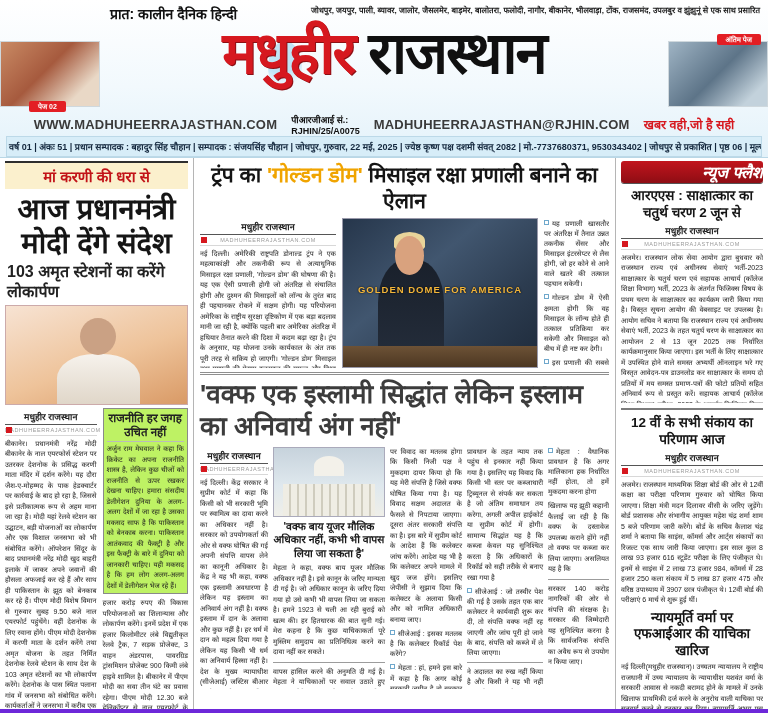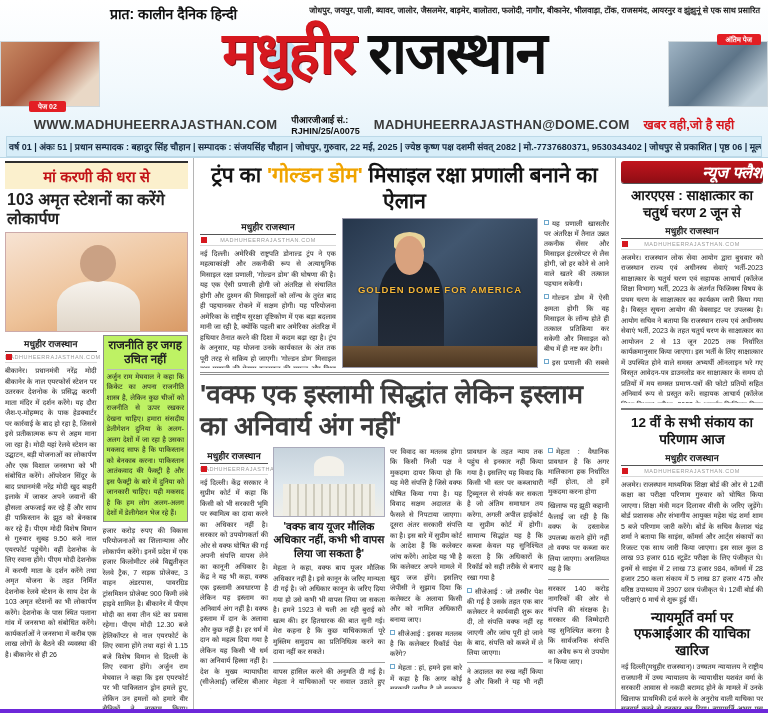--- a/index.html
+++ b/index.html
@@ -95,48 +95,49 @@
   .clip3{height:96px;overflow:hidden;}
 </style>
 </head>
 <body>
 
 <div class="page">
 
   <header class="masthead">
     <div class="mh-top">
       <div class="mh-tagline">प्रात: कालीन दैनिक हिन्दी</div>
-      <div class="mh-cities">जोधपुर, जयपुर, पाली, ब्यावर, जालोर, जैसलमेर, बाड़मेर, बालोतरा, फलोदी, नागौर, बीकानेर, भीलवाड़ा, टोंक, राजसमंद, आयरनुर व झुंझुनूं से एक साथ प्रसारित</div>
+      <div class="mh-cities">जोधपुर, जयपुर, पाली, ब्यावर, जालोर, जैसलमेर, बाड़मेर, बालोतरा, फलोदी, नागौर, बीकानेर, भीलवाड़ा, टोंक, राजसमंद, उपलबुर व झुंझुनूं से एक साथ प्रसारित</div>
     </div>
     <div class="mh-title-row">
       <div class="mh-photo left">
         <span class="chip l">पेज 02</span>
       </div>
       <div class="ornament"></div>
       <div class="mh-title">
         <span class="red">मधुहीर</span>
         <span class="blk">राजस्थान</span>
       </div>
       <div class="mh-photo right">
         <span class="chip r">अंतिम पेज</span>
       </div>
     </div>
     <div class="mh-contact">
       <span class="mh-web">WWW.MADHUHEERRAJASTHAN.COM</span>
       <span class="mh-reg">पीआरजीआई सं.: RJHIN/25/A0075</span>
-      <span class="mh-mail">MADHUHEERRAJASTHAN@DOME.COM</span>
+      <span class="mh-mail">MADHUHEERRAJASTHAN@RJHIN.COM</span>
       <span class="mh-slogan">खबर वही,जो है सही</span>
     </div>
     <div class="mh-info">वर्ष 01 | अंकः 51 | प्रधान सम्पादक : बहादुर सिंह चौहान | सम्पादक : संजयसिंह चौहान | जोधपुर, गुरुवार, 22 मई, 2025 | ज्येष्ठ कृष्ण पक्ष दशमी संवत् 2082 | मो.-7737680371, 9530343402 | जोधपुर से प्रकाशित | पृष्ठ 06 | मूल्य 3.00</div>
   </header>
 
   <main class="main">
 
     <section class="colL">
       <div class="kicker">मां करणी की धरा से</div>
+      <h1 class="h1L">आज प्रधानमंत्री मोदी देंगे संदेश</h1>
       <div class="subL">103 अमृत स्टेशनों का करेंगे लोकार्पण</div>
       <div class="photoModi">
         <div class="bodyshape"></div>
         <div class="head"></div>
       </div>
       <div class="splitL">
         <div class="ca">
           <div class="byline">
             <div class="nm">मधुहीर राजस्थान</div>
             <div class="site"><span class="rsq"></span><span>MADHUHEERRAJASTHAN.COM</span></div>

